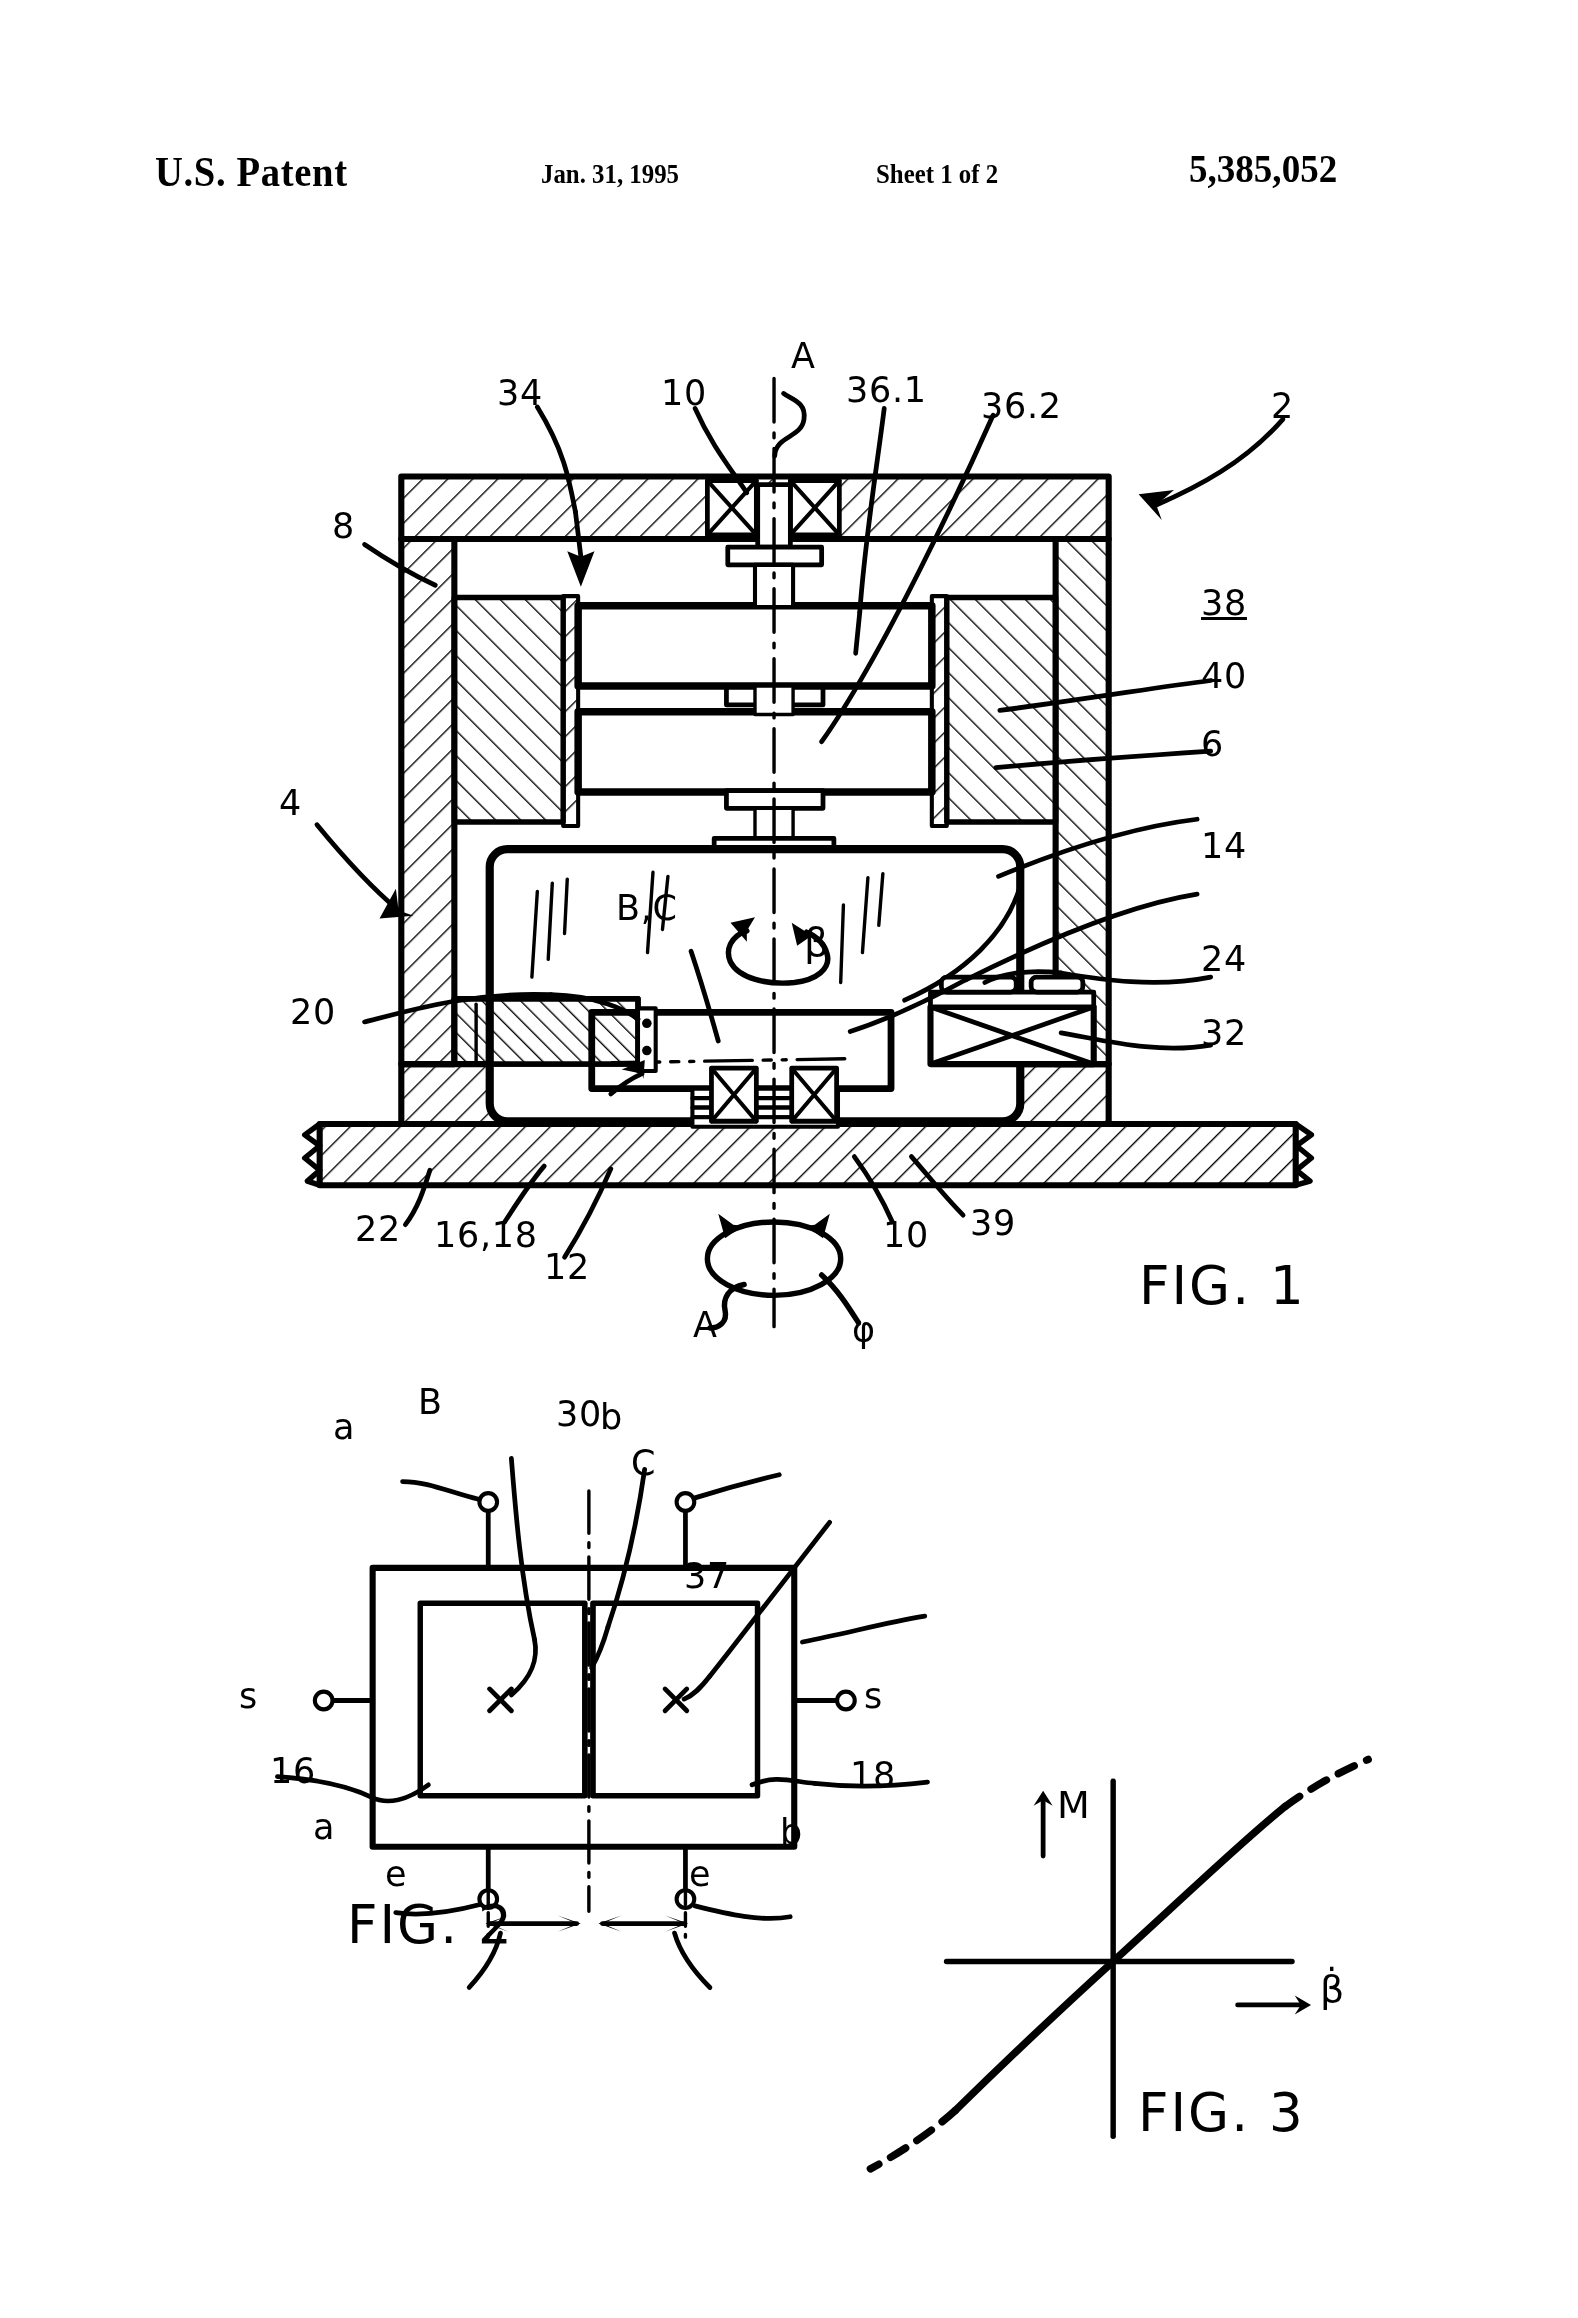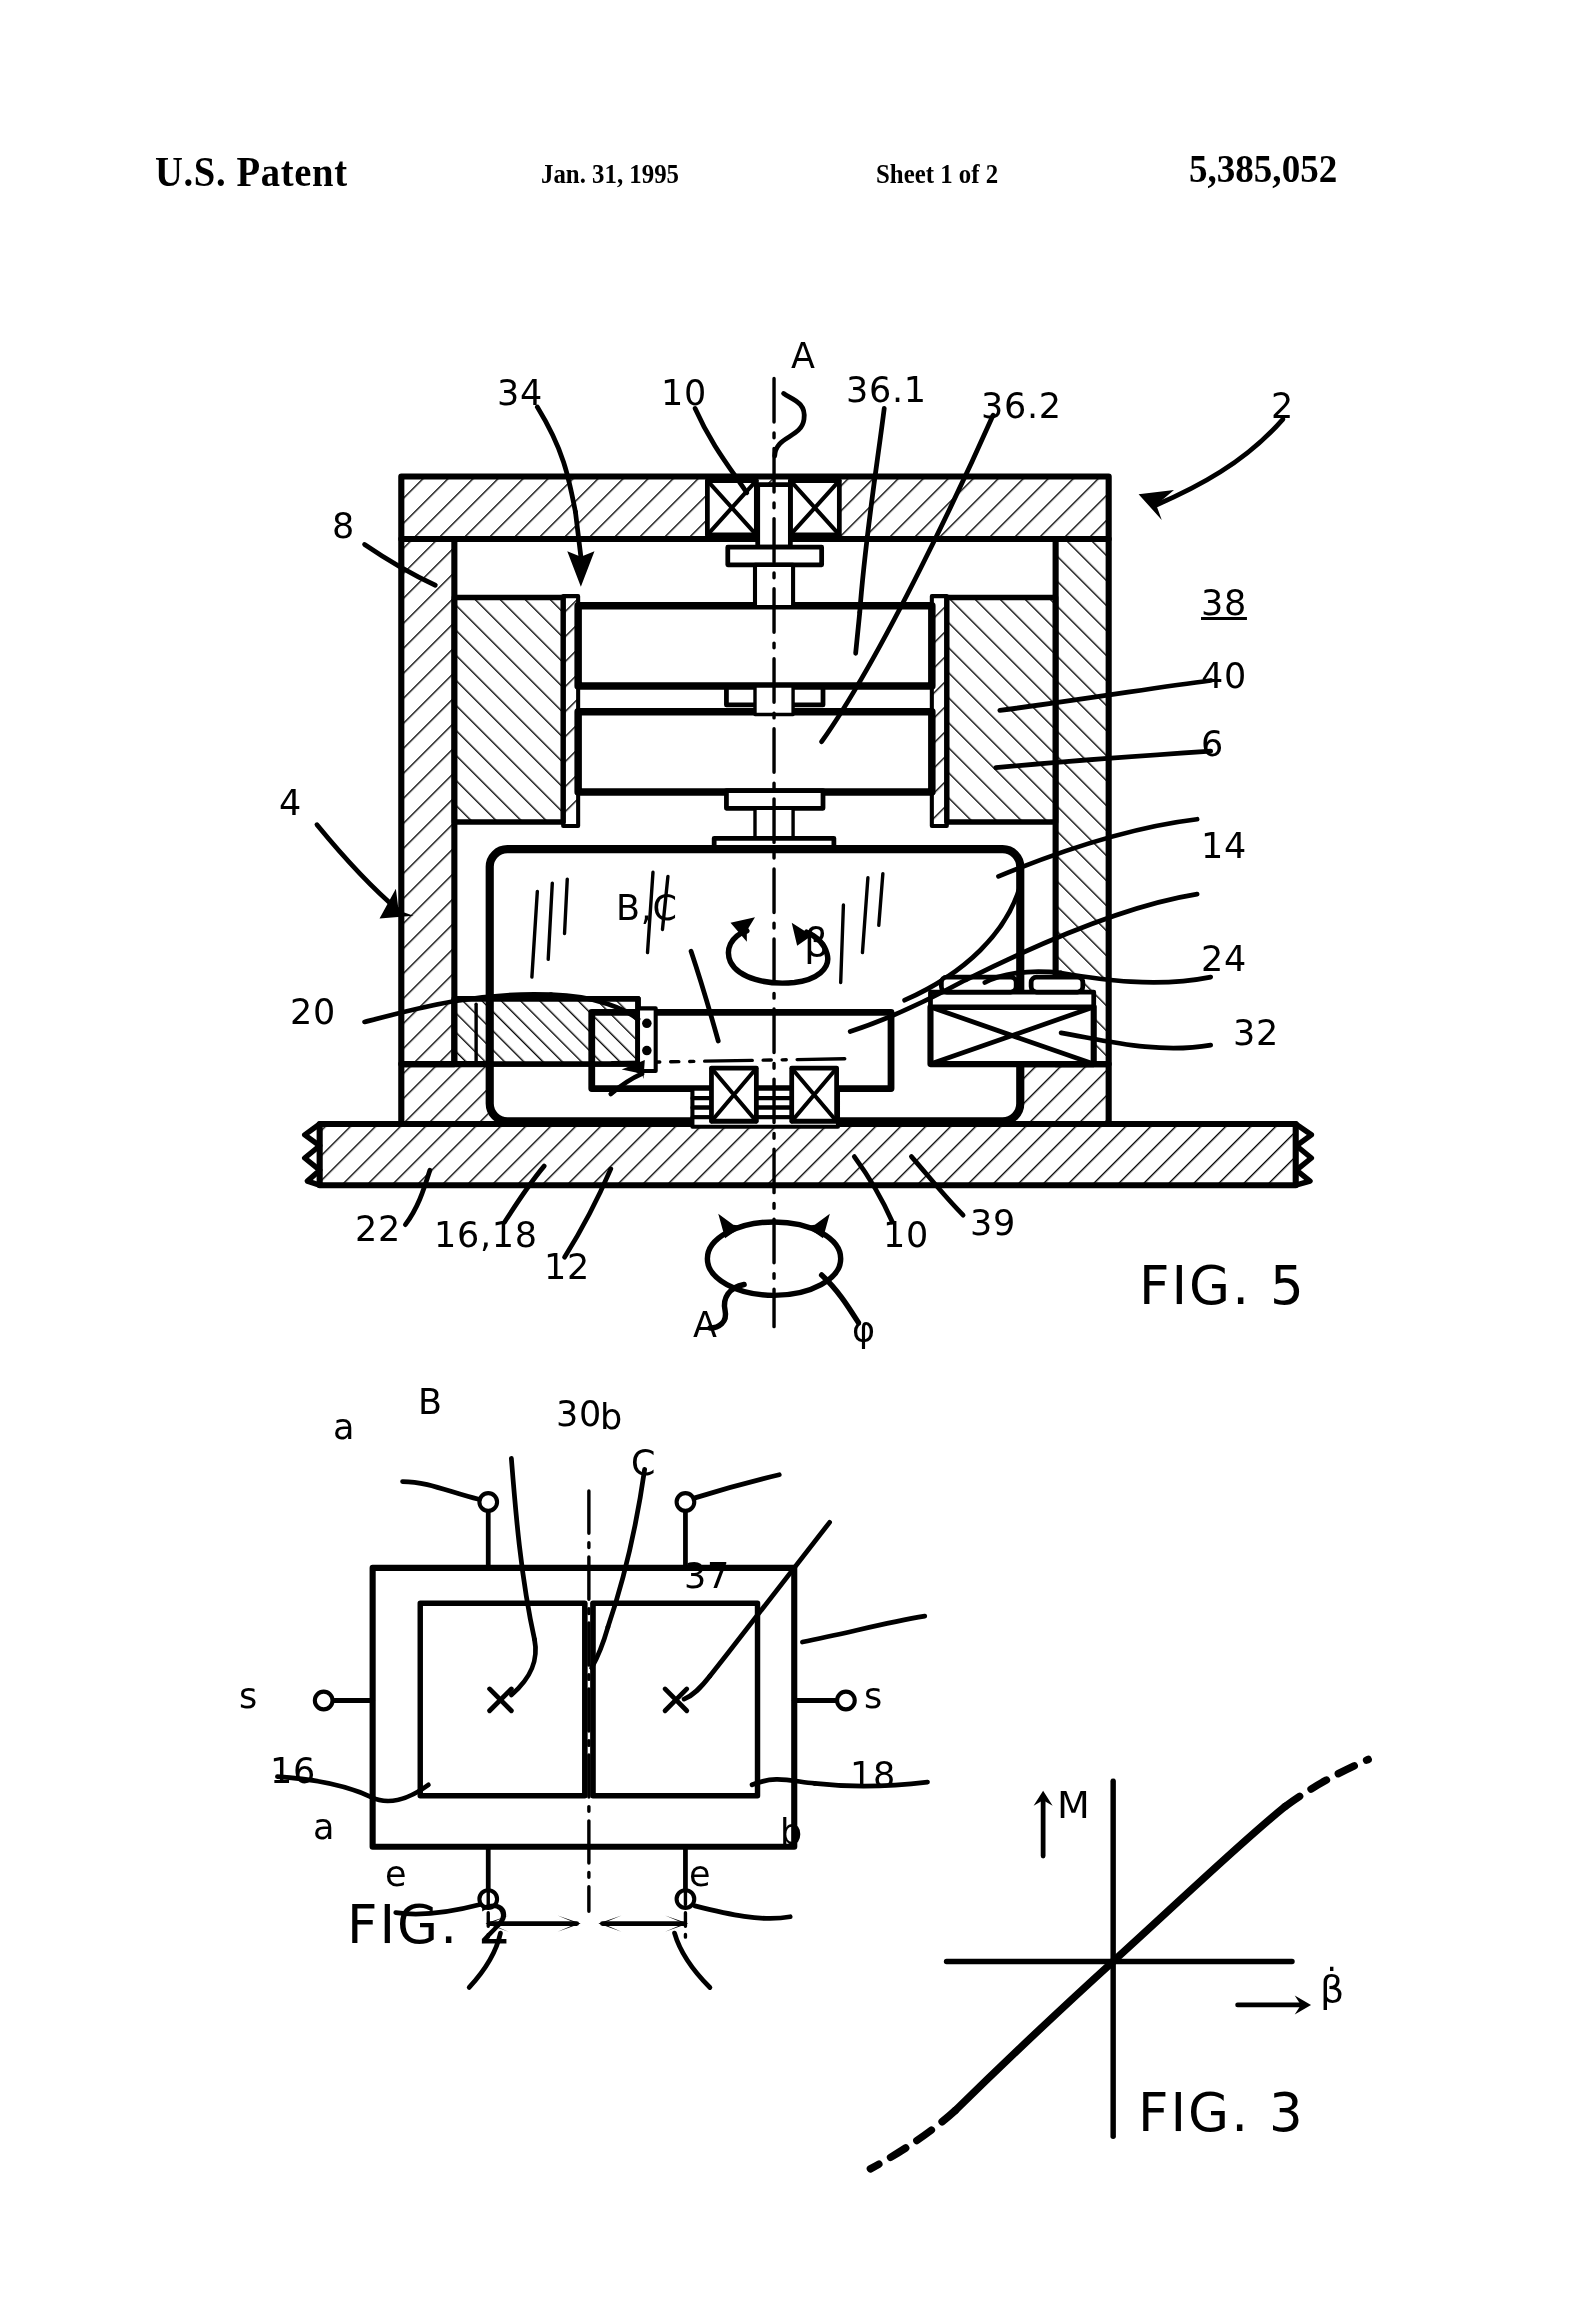--- a/index.html
+++ b/index.html
@@ -301,30 +301,30 @@
 <div class="dlabel" style="left:332px;  top:509px;">8</div>
 <div class="dlabel" style="left:1201px; top:586px;text-decoration:underline;">38</div>
 <div class="dlabel" style="left:1201px; top:659px;">40</div>
 <div class="dlabel" style="left:1201px; top:727px;">6</div>
 <div class="dlabel" style="left:279px;  top:786px;">4</div>
 <div class="dlabel" style="left:616px;  top:891px;">B,C</div>
 <div class="dlabel" style="left:804px; top:923px;font-size:39px;">β</div>
 <div class="dlabel" style="left:1201px; top:829px;">14</div>
 <div class="dlabel" style="left:1201px; top:942px;">24</div>
 <div class="dlabel" style="left:290px;  top:995px;">20</div>
-<div class="dlabel" style="left:1201px; top:1016px;margin-left:32px;">32</div>
+<div class="dlabel" style="left:1201px; top:1016px;">32</div>
 <div class="dlabel" style="left:355px;  top:1212px;">22</div>
 <div class="dlabel" style="left:434px;  top:1218px;">16,18</div>
 <div class="dlabel" style="left:544px;  top:1250px;">12</div>
 <div class="dlabel" style="left:883px; top:1218px;">10</div>
 <div class="dlabel" style="left:970px; top:1206px;">39</div>
 <div class="dlabel" style="left:693px; top:1308px;">A</div>
 <div class="dlabel" style="left:852px; top:1313px;">φ</div>
 
-<div class="figlabel" style="left:1139px; top:1259px;">FIG. 5</div>
+<div class="figlabel" style="left:1139px; top:1259px;">FIG. 1</div>
 </div>
 
 <div>
 <svg class="fig-svg" width="816" height="585" viewBox="0 0 1200 860" style="left:204px; top:1374px;">
   <g stroke="#000" fill="none" stroke-width="7" stroke-linecap="round" stroke-linejoin="round">
 
     <g>
       <rect x="248" y="285" width="620" height="410" fill="#fff" stroke="#000" stroke-width="9"></rect>
     </g>
 

